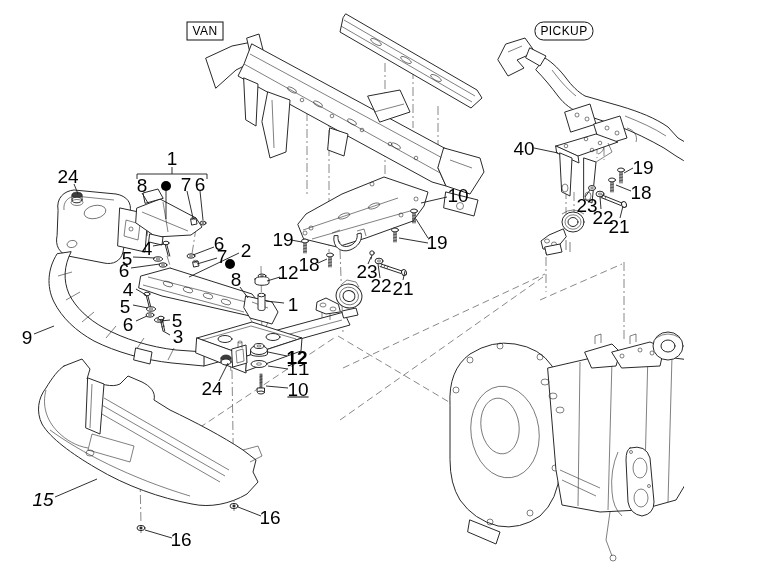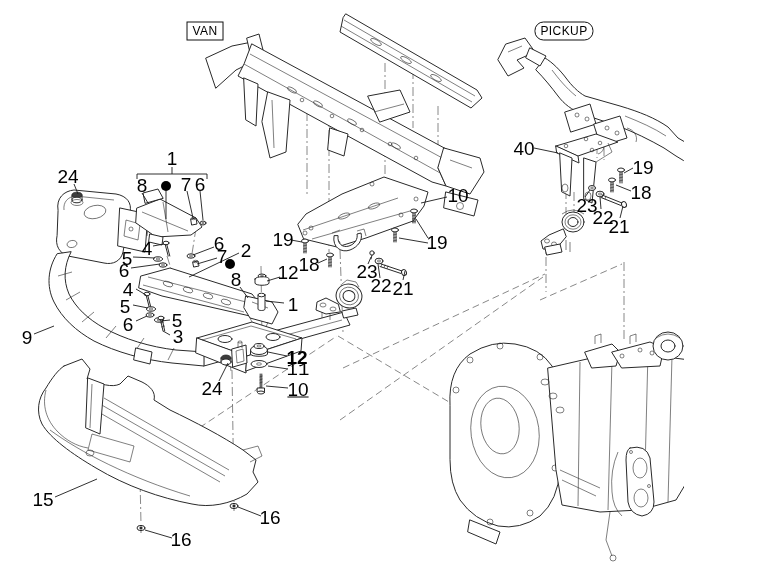--- a/index.html
+++ b/index.html
@@ -479,21 +479,21 @@
       <div class="callout" style="left: 297px; top: 357px; font-weight: bold;">12</div>
       <div class="callout" style="left: 298px; top: 370px; font-family: Liberation Mono, monospace;">11</div>
       <div class="callout" style="left: 298px; top: 389px; text-decoration: underline;">10</div>
       <div class="callout" style="left: 458px; top: 195px;">10</div>
       <div class="callout" style="left: 283px; top: 239px;">19</div>
       <div class="callout" style="left: 309px; top: 264px;">18</div>
       <div class="callout" style="left: 437px; top: 242px;">19</div>
       <div class="callout" style="left: 367px; top: 271px;">23</div>
       <div class="callout" style="left: 381px; top: 285px;">22</div>
       <div class="callout" style="left: 403px; top: 288px;">21</div>
-      <div class="callout" style="left: 43px; top: 499px;">15</div>
+      <div class="callout" style="left: 43px; top: 499px; font-style: italic;">15</div>
       <div class="callout" style="left: 270px; top: 517px;">16</div>
       <div class="callout" style="left: 181px; top: 539px;">16</div>
       <div class="callout" style="left: 524px; top: 148px;">40</div>
       <div class="callout" style="left: 643px; top: 167px;">19</div>
       <div class="callout" style="left: 641px; top: 192px;">18</div>
       <div class="callout" style="left: 587px; top: 205px;">23</div>
       <div class="callout" style="left: 603px; top: 217px;">22</div>
       <div class="callout" style="left: 619px; top: 226px;">21</div>
       <div class="bullet" style="left: 166px; top: 186px;"></div>
       <div class="bullet" style="left: 230px; top: 264px;"></div>

